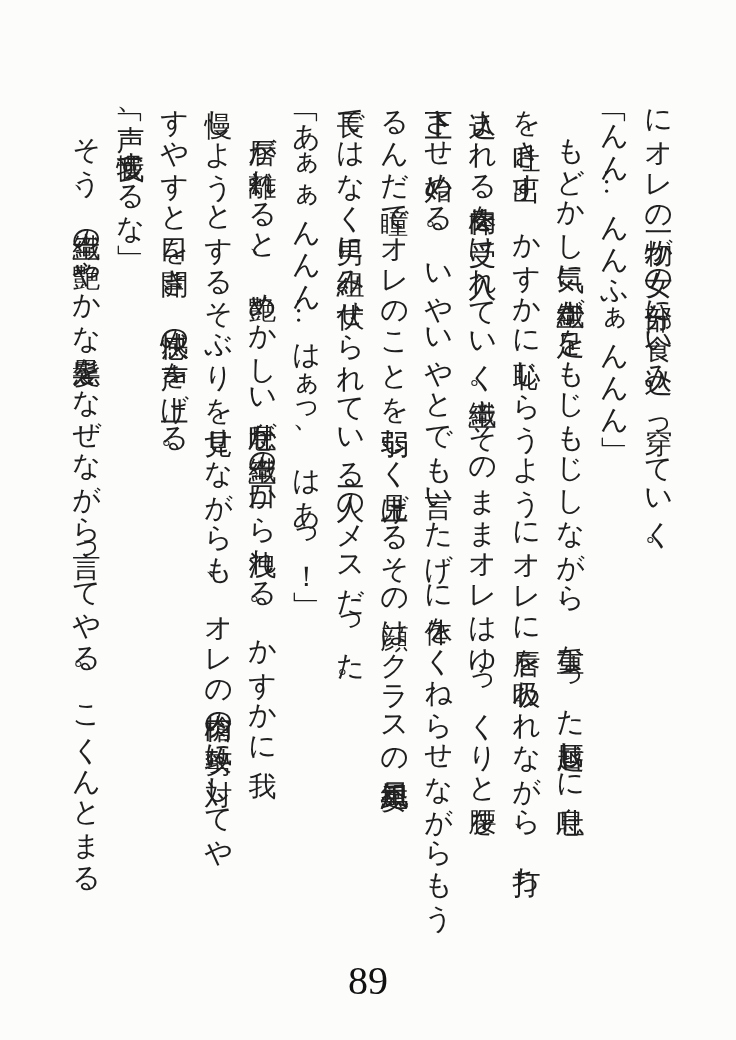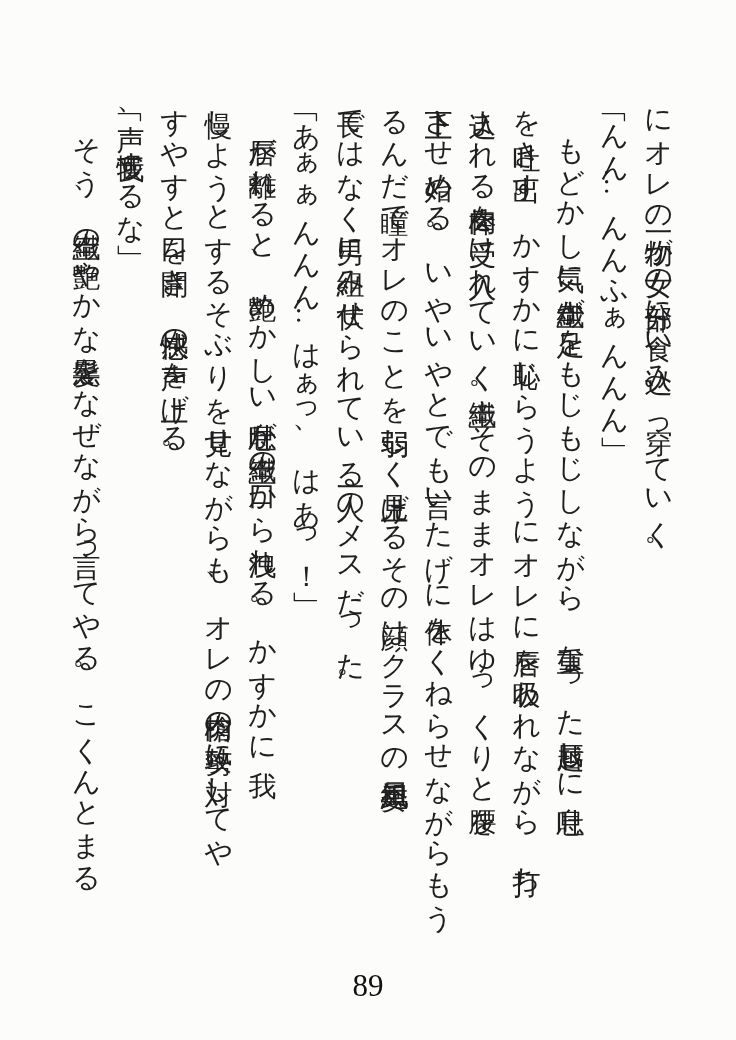--- a/index.html
+++ b/index.html
@@ -36,21 +36,21 @@
   }
   .indent-quote {
     text-indent: 14px;
   }
   .page-number {
     position: absolute;
     left: 0;
     right: 0;
     bottom: 36px;
     text-align: center;
-    font-size: 31px;
+    font-size: 40px;
     color: #111111;
     font-family: "Liberation Serif", "DejaVu Serif", serif;
   }
 </style>
 </head>
 <body>
 
 <div class="page">
   <div class="text-block" id="text-block">
       <div class="line">にオレの一物が女の部分に食い込み、穿っていく。</div>

